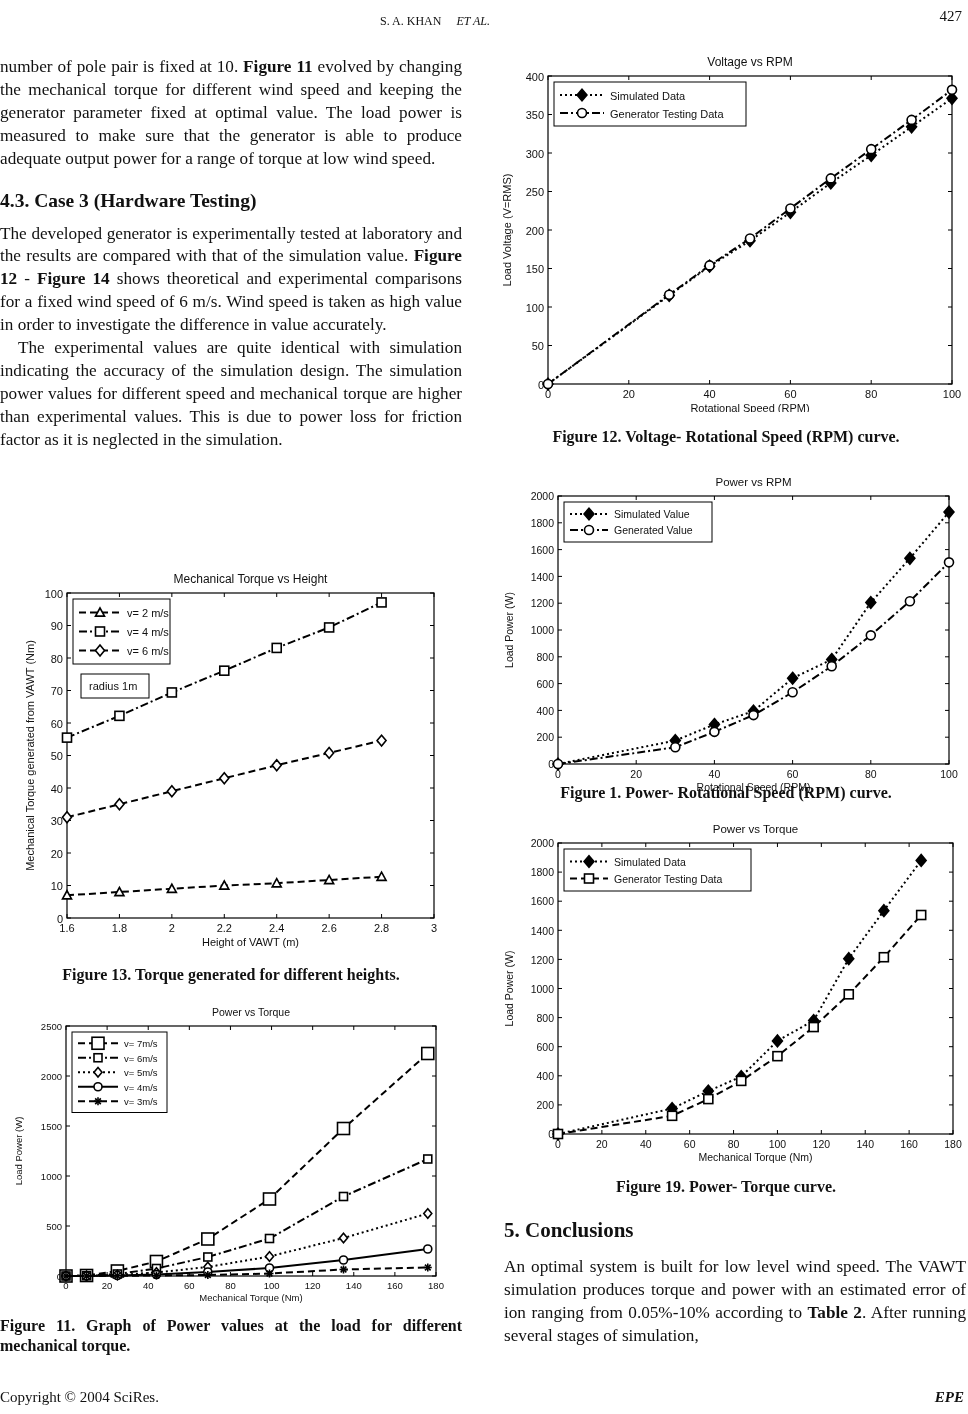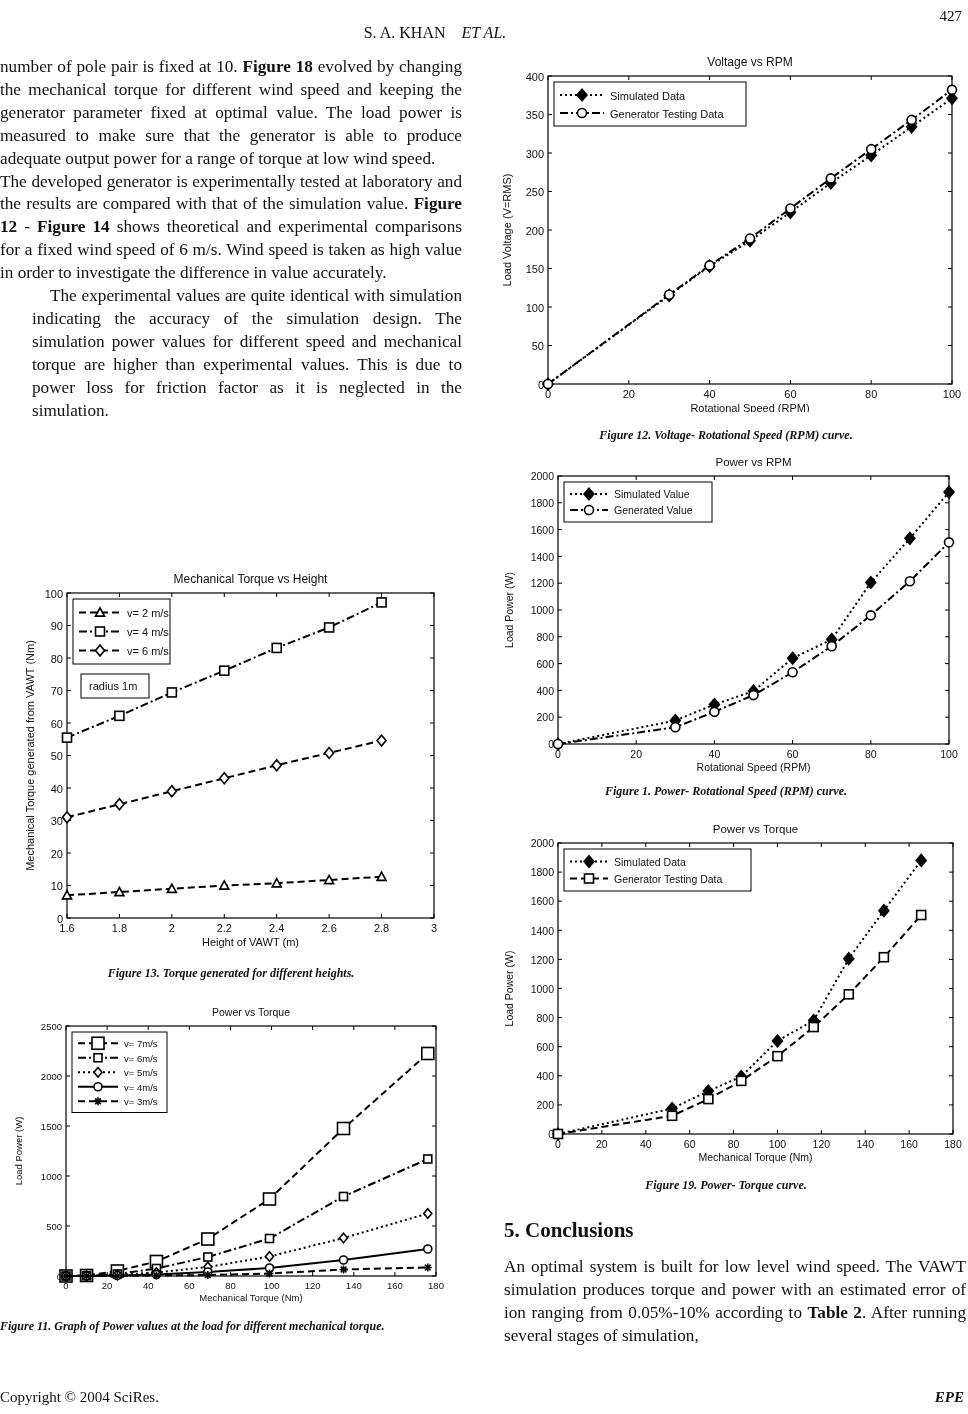--- a/index.html
+++ b/index.html
@@ -1,44 +1,45 @@
 <!DOCTYPE html>
 <html><head>
 <meta charset="utf-8">
 <style>
   html, body { margin:0; padding:0; background:#fff; }
   body { width:968px; height:1414px; position:relative; overflow:hidden; color:#111;
          font-family:"Liberation Serif", serif; }
-  .hdr-center { position:absolute; top:24px; left:0; width:870px; text-align:center; font-size:16px; }
+  .hdr-center { position:absolute; top:14px; left:0; width:870px; text-align:center; font-size:12px; }
   .hdr-center i { margin-left:12px; }
   .hdr-page { position:absolute; top:8px; right:6px; font-size:15px;text-align:right; }
   .col { position:absolute; font-size:17.2px; line-height:22.9px; text-align:justify; }
   .col p { margin:0; }
   .col b { font-weight:bold; }
-  .indent { text-indent:18px;padding-left:32px; }
+  .indent { text-indent:18px; }
   .sec { font-weight:bold; font-size:19.5px; margin:18px 0 10px 0; line-height:24px; }
   .sec2 { font-weight:bold; font-size:21px; position:absolute; }
   .fig { position:absolute; }
   .fig svg text { font-family:"Liberation Sans", sans-serif; fill:#111; }
-  .cap { position:absolute; font-weight:bold; font-size:12px; text-align:center;font-style:italic; }
+  .cap { position:absolute; font-weight:bold; font-size:16px; text-align:center; }
   .cap-left { text-align:justify; line-height:20px; }
   .footer-l { position:absolute; bottom:8px; left:0; font-size:15px; }
   .footer-r { position:absolute; bottom:8px; right:4px; font-size:15px; font-weight:bold; font-style:italic;margin-left:21px; }
 </style>
 </head>
 <body>
 
 <div class="hdr-center">
   <span>S. A. KHAN</span>
   <i>ET   AL.</i>
 </div>
 <div class="hdr-page">427</div>
 
 <div class="col" style="left:0; top:56px; width:462px;">
-  <p><span>number of pole pair is fixed at 10. </span><b>Figure 18</b><span> evolved by changing the mechanical torque for different wind speed and keeping the generator parameter fixed at optimal value. The load power is measured to make sure that the generator is able to produce adequate output power for a range of torque at low wind speed.</span></p>
+  <p><span>number of pole pair is fixed at 10. </span><b>Figure 11</b><span> evolved by changing the mechanical torque for different wind speed and keeping the generator parameter fixed at optimal value. The load power is measured to make sure that the generator is able to produce adequate output power for a range of torque at low wind speed.</span></p>
+  <div class="sec">4.3. Case 3 (Hardware Testing)</div>
   <p><span>The developed generator is experimentally tested at laboratory and the results are compared with that of the simulation value. </span><b>Figure 12</b><span> - </span><b>Figure 14</b><span> shows theoretical and experimental comparisons for a fixed wind speed of 6 m/s. Wind speed is taken as high value in order to investigate the difference in value accurately.</span></p>
   <p class="indent">The experimental values are quite identical with simulation indicating the accuracy of the simulation design. The simulation power values for different speed and mechanical torque are higher than experimental values. This is due to power loss for friction factor as it is neglected in the simulation.</p>
 </div>
 
 <div class="fig" style="left:0; top:560px; width:484px; height:400px;">
   <svg id="svg-fig10" width="484" height="400">
       <text x="250.5" y="23" text-anchor="middle" font-size="12">Mechanical Torque vs Height</text>
       <rect x="67" y="33" width="367" height="325" fill="none" stroke="#000" stroke-width="1.2"></rect>
       <line x1="67" y1="358" x2="67" y2="354" stroke="#000"></line>
       <line x1="67" y1="33" x2="67" y2="37" stroke="#000"></line>
@@ -426,21 +427,21 @@
         <g>
           <line x1="76" y1="71" x2="120" y2="71" stroke="#000" stroke-width="2" stroke-dasharray="8,3,2,3"></line>
           <circle cx="98" cy="71" r="4.5" stroke="#000" stroke-width="1.6" fill="#fff"></circle>
           <text x="126" y="75.5" font-size="11">Generator Testing Data</text>
         </g>
       </g>
     </svg>
 </div>
 <div class="cap" style="left:484px; top:428px; width:484px;">Figure 12. Voltage- Rotational Speed (RPM) curve.</div>
 
-<div class="fig" style="left:484px; top:448px; width:484px; height:330px;">
+<div class="fig" style="left:484px; top:468px; width:484px; height:330px;">
   <svg id="svg-fig13" width="484" height="330">
       <text x="269.5" y="18" text-anchor="middle" font-size="11.5">Power vs RPM</text>
       <rect x="74" y="28" width="391" height="268" fill="none" stroke="#000" stroke-width="1.2"></rect>
       <line x1="74" y1="296" x2="74" y2="292" stroke="#000"></line>
       <line x1="74" y1="28" x2="74" y2="32" stroke="#000"></line>
       <text x="74" y="309.5" text-anchor="middle" font-size="10.5">0</text>
       <line x1="152.2" y1="296" x2="152.2" y2="292" stroke="#000"></line>
       <line x1="152.2" y1="28" x2="152.2" y2="32" stroke="#000"></line>
       <text x="152.2" y="309.5" text-anchor="middle" font-size="10.5">20</text>
       <line x1="230.4" y1="296" x2="230.4" y2="292" stroke="#000"></line>

